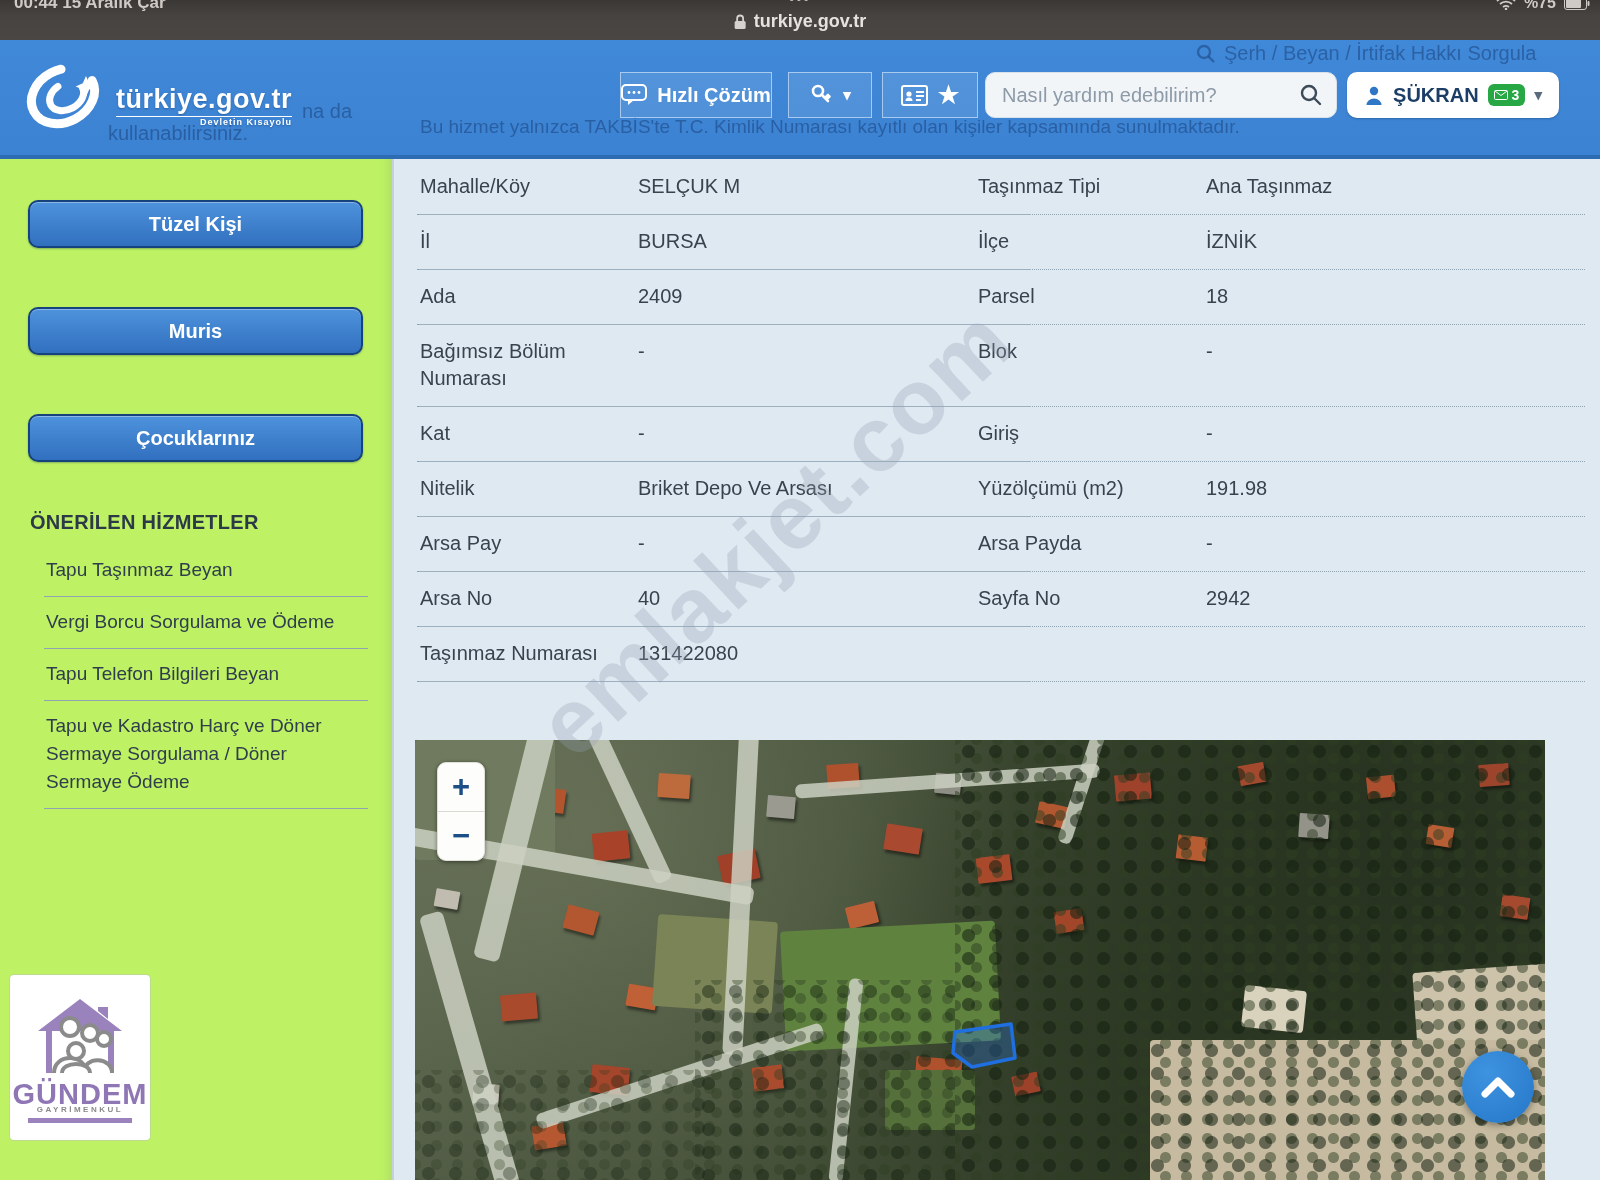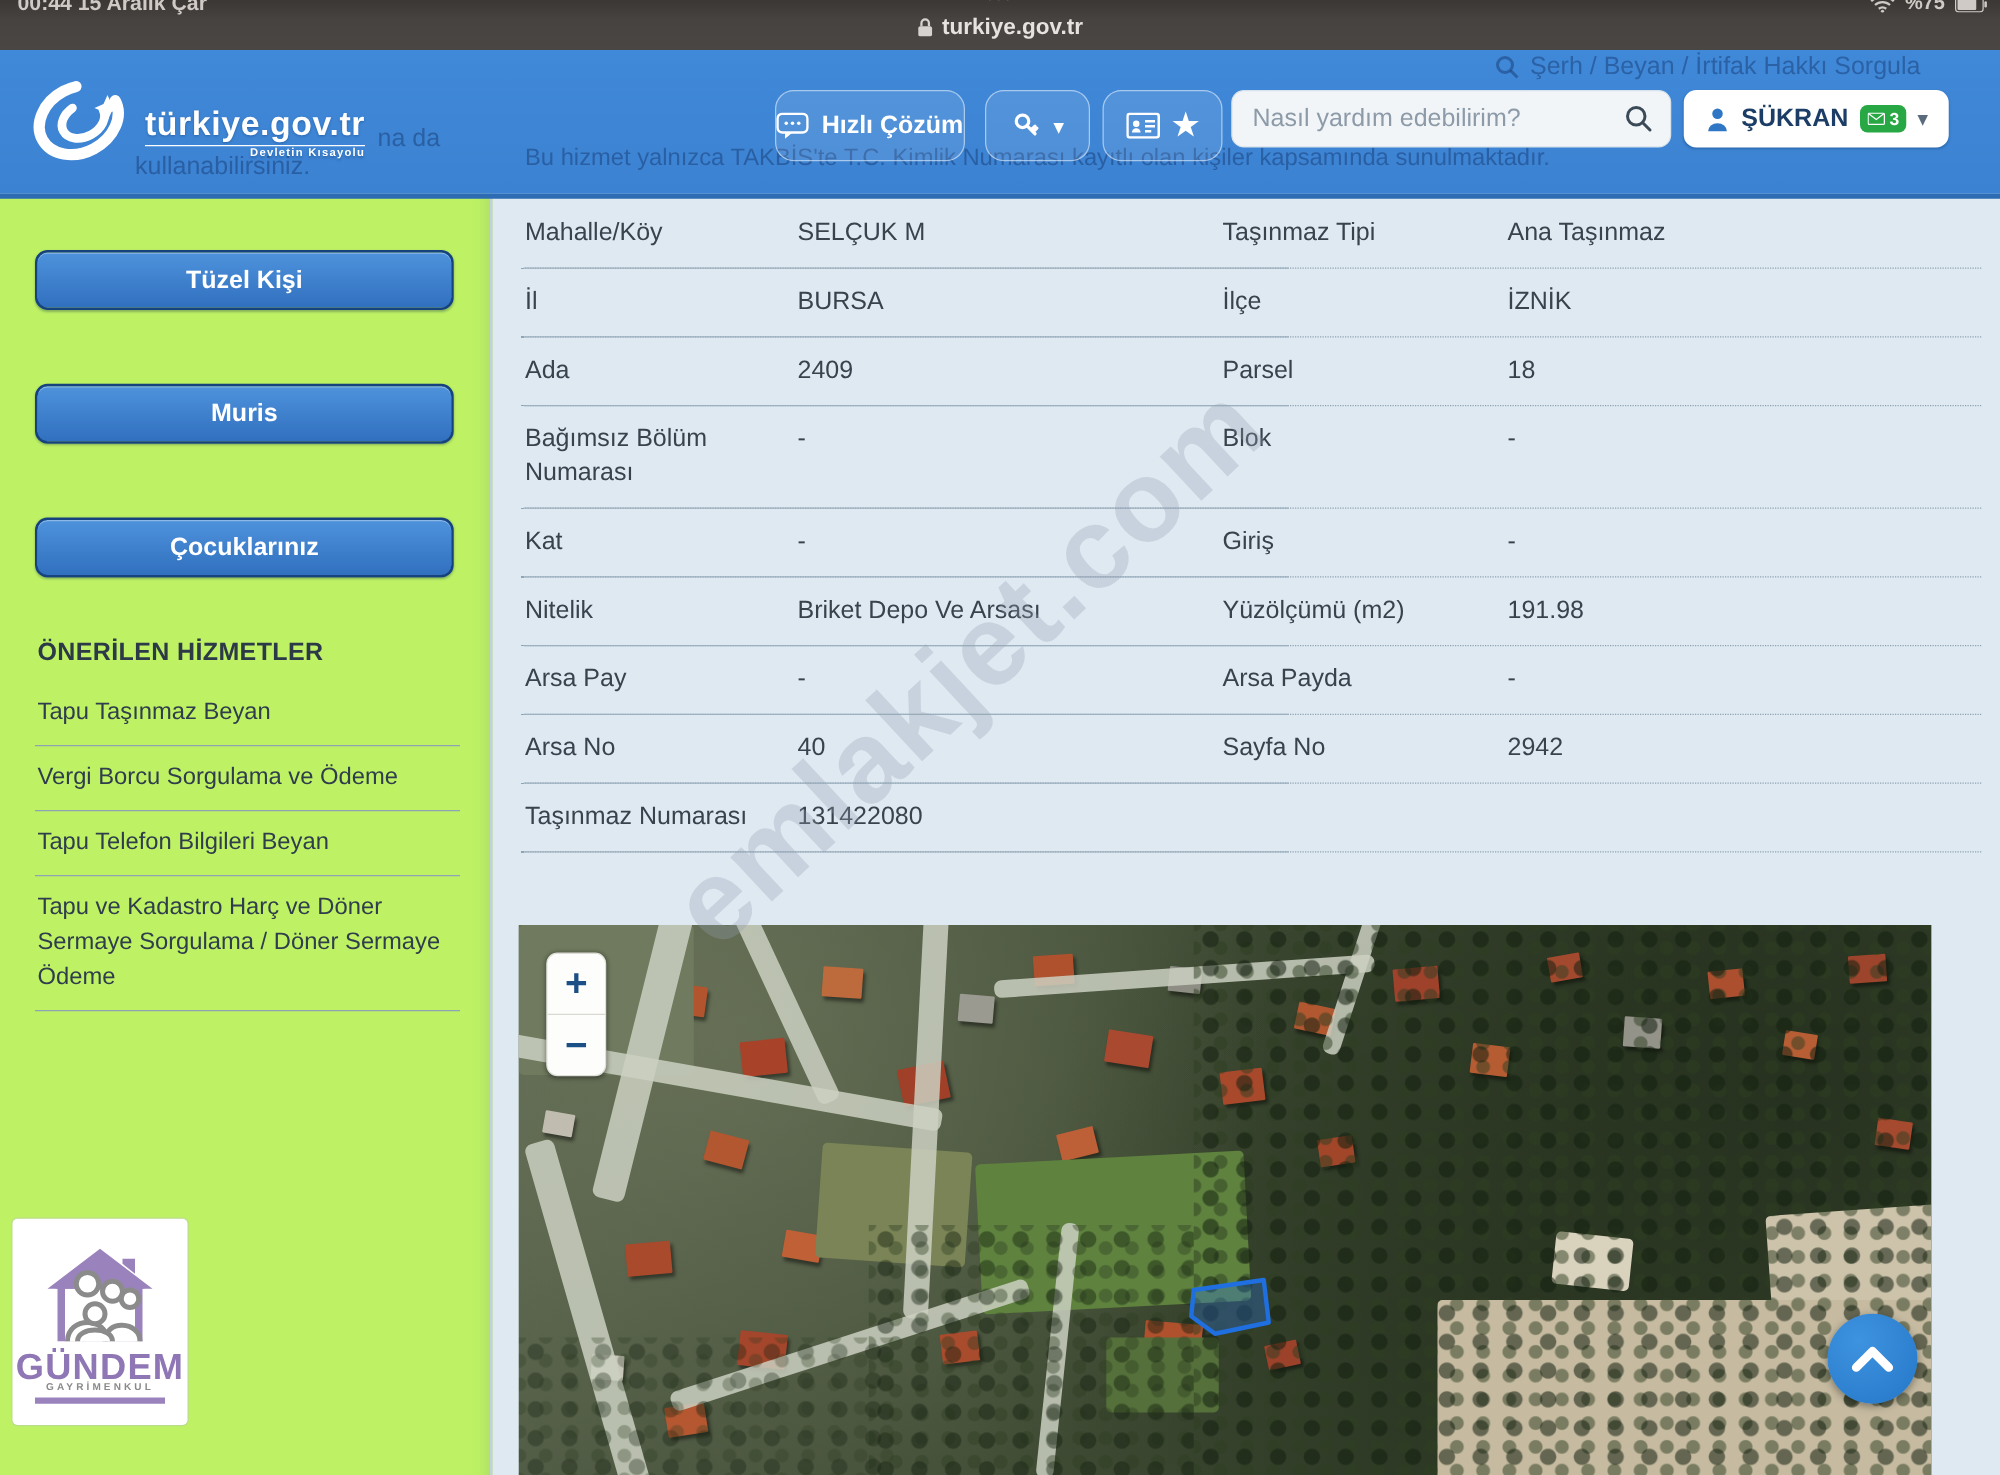--- a/index.html
+++ b/index.html
@@ -19,22 +19,22 @@
     font-size:16px;font-weight:bold;color:#cfcac6;}
   
   .header{position:absolute;top:40px;left:0;right:0;height:115px;z-index:50;
     background:linear-gradient(#4089d8,#3c82d2);border-bottom:4px solid #2d6cb2;}
   .ghost{position:absolute;color:rgba(20,55,110,.48);pointer-events:none;white-space:nowrap;}
   .logo{position:absolute;left:20px;top:14px;display:flex;align-items:flex-start;gap:10px;cursor:pointer;}
   .logo-text{color:#fff;font-size:27px;font-weight:bold;letter-spacing:.5px;margin-top:30px;
     text-shadow:0 1px 2px rgba(0,40,90,.35);}
   .logo-sub{display:block;font-size:9px;font-weight:bold;letter-spacing:1px;text-align:right;
     color:#fff;border-top:1px solid #fff;margin-top:1px;}
-  .hbtn{position:absolute;top:32px;height:57px;box-sizing:border-box;
-    background:rgba(255,255,255,.10);border:1px solid rgba(215,232,250,.65);border-radius:15px;
+  .hbtn{position:absolute;top:32px;height:46px;box-sizing:border-box;
+    background:rgba(255,255,255,.10);border:1px solid rgba(215,232,250,.65);border-radius:0;
     color:#fff;display:flex;align-items:center;justify-content:center;gap:10px;
     font-size:20px;font-weight:bold;cursor:pointer;}
   .searchbox{position:absolute;left:985px;top:32px;width:352px;height:46px;box-sizing:border-box;
     background:#f1f5f8;border-radius:10px;border:1px solid #d8e2ea;display:flex;align-items:center;padding:0 14px;}
   .searchbox input{flex:1;border:none;outline:none;background:transparent;
     font-size:20px;color:#41505e;font-family:"Liberation Sans",sans-serif;}
   .searchbox input::placeholder{color:#8d9aa8;}
   .userbtn{position:absolute;left:1347px;top:32px;width:212px;height:46px;box-sizing:border-box;
     background:#fff;border-radius:10px;display:flex;align-items:center;justify-content:center;gap:9px;
     font-size:20px;font-weight:bold;color:#1c3e66;cursor:pointer;box-shadow:0 1px 2px rgba(0,40,90,.3);}
@@ -44,21 +44,21 @@
   
   .sidebar{position:absolute;top:155px;left:0;width:392px;bottom:0;
     background:#bef264;border-right:2px solid #c3d1dd;box-shadow:inset -14px 0 14px -14px rgba(90,110,130,.25);}
   .sb-wrap{position:absolute;top:45px;left:28px;width:335px;display:flex;flex-direction:column;gap:59px;}
   .side-btn{height:48px;border-radius:10px;border:2px solid #16437e;box-sizing:border-box;
     background:linear-gradient(#4e92dc,#3170bf);box-shadow:inset 0 1px 0 rgba(255,255,255,.35),0 1px 2px rgba(0,30,70,.3);
     color:#fff;font-size:20px;font-weight:bold;display:flex;align-items:center;justify-content:center;cursor:pointer;}
   .sb-section{position:absolute;top:356px;left:30px;font-size:20px;font-weight:bold;color:#2c3947;letter-spacing:.3px;}
   .sb-links{position:absolute;top:390px;left:28px;width:340px;list-style:none;margin:0;padding:0;}
   .sb-links li{font-size:19px;color:#2f3d4c;padding:11px 2px 12px;border-bottom:1px solid #8fa3b4;
-    line-height:28px;cursor:pointer;}
+    line-height:28px;cursor:pointer;margin-left:16px;}
   
   .table{position:absolute;left:417px;top:160px;width:1168px;z-index:5;}
   .trow{position:relative;display:flex;align-items:flex-start;padding:13px 0 14px;
     border-bottom:1px dotted #90a3b3;font-size:20px;color:#39434e;}
   .trow::after{content:"";position:absolute;left:2px;bottom:-1px;width:612px;border-bottom:1px solid #9db0bf;}
   .cl{width:218px;padding-left:3px;line-height:27px;}
   .cv{width:340px;line-height:27px;}
   .cl2{width:228px;line-height:27px;}
   .cv2{flex:1;line-height:27px;}
   

